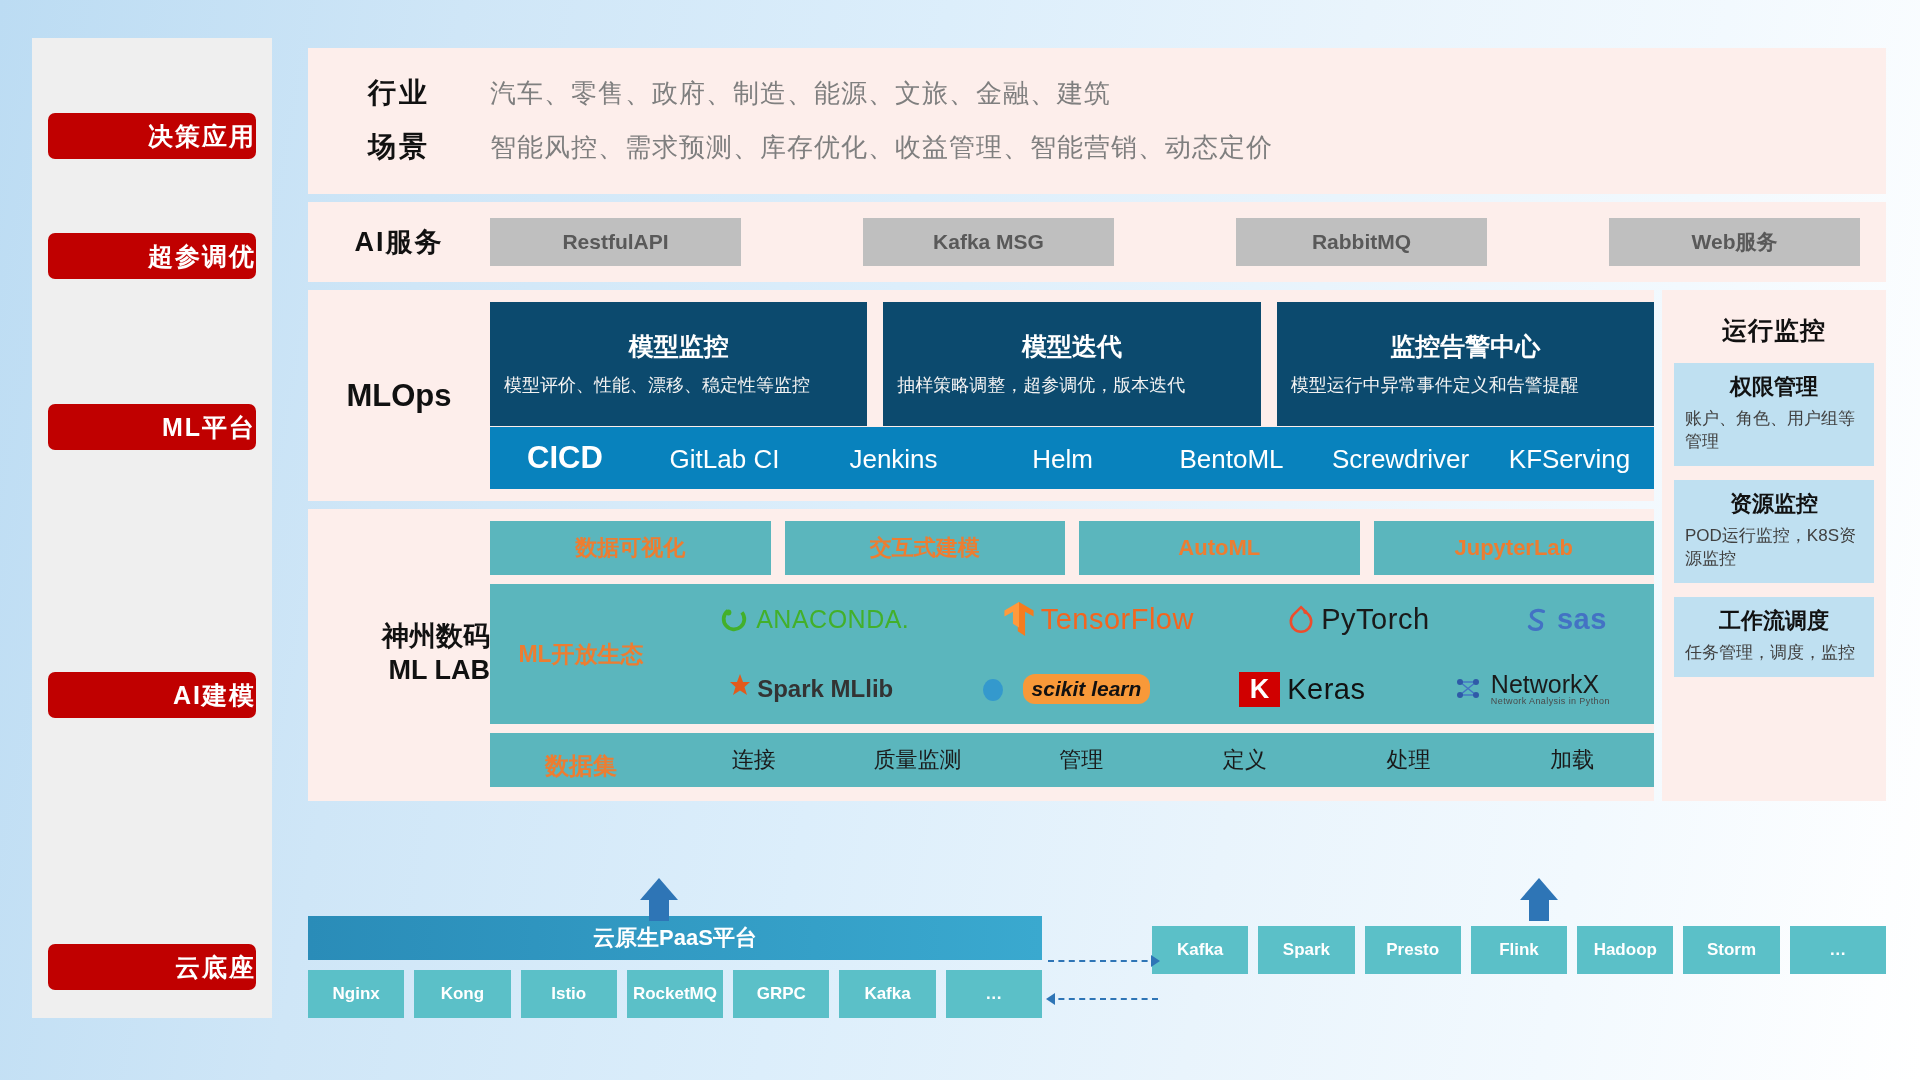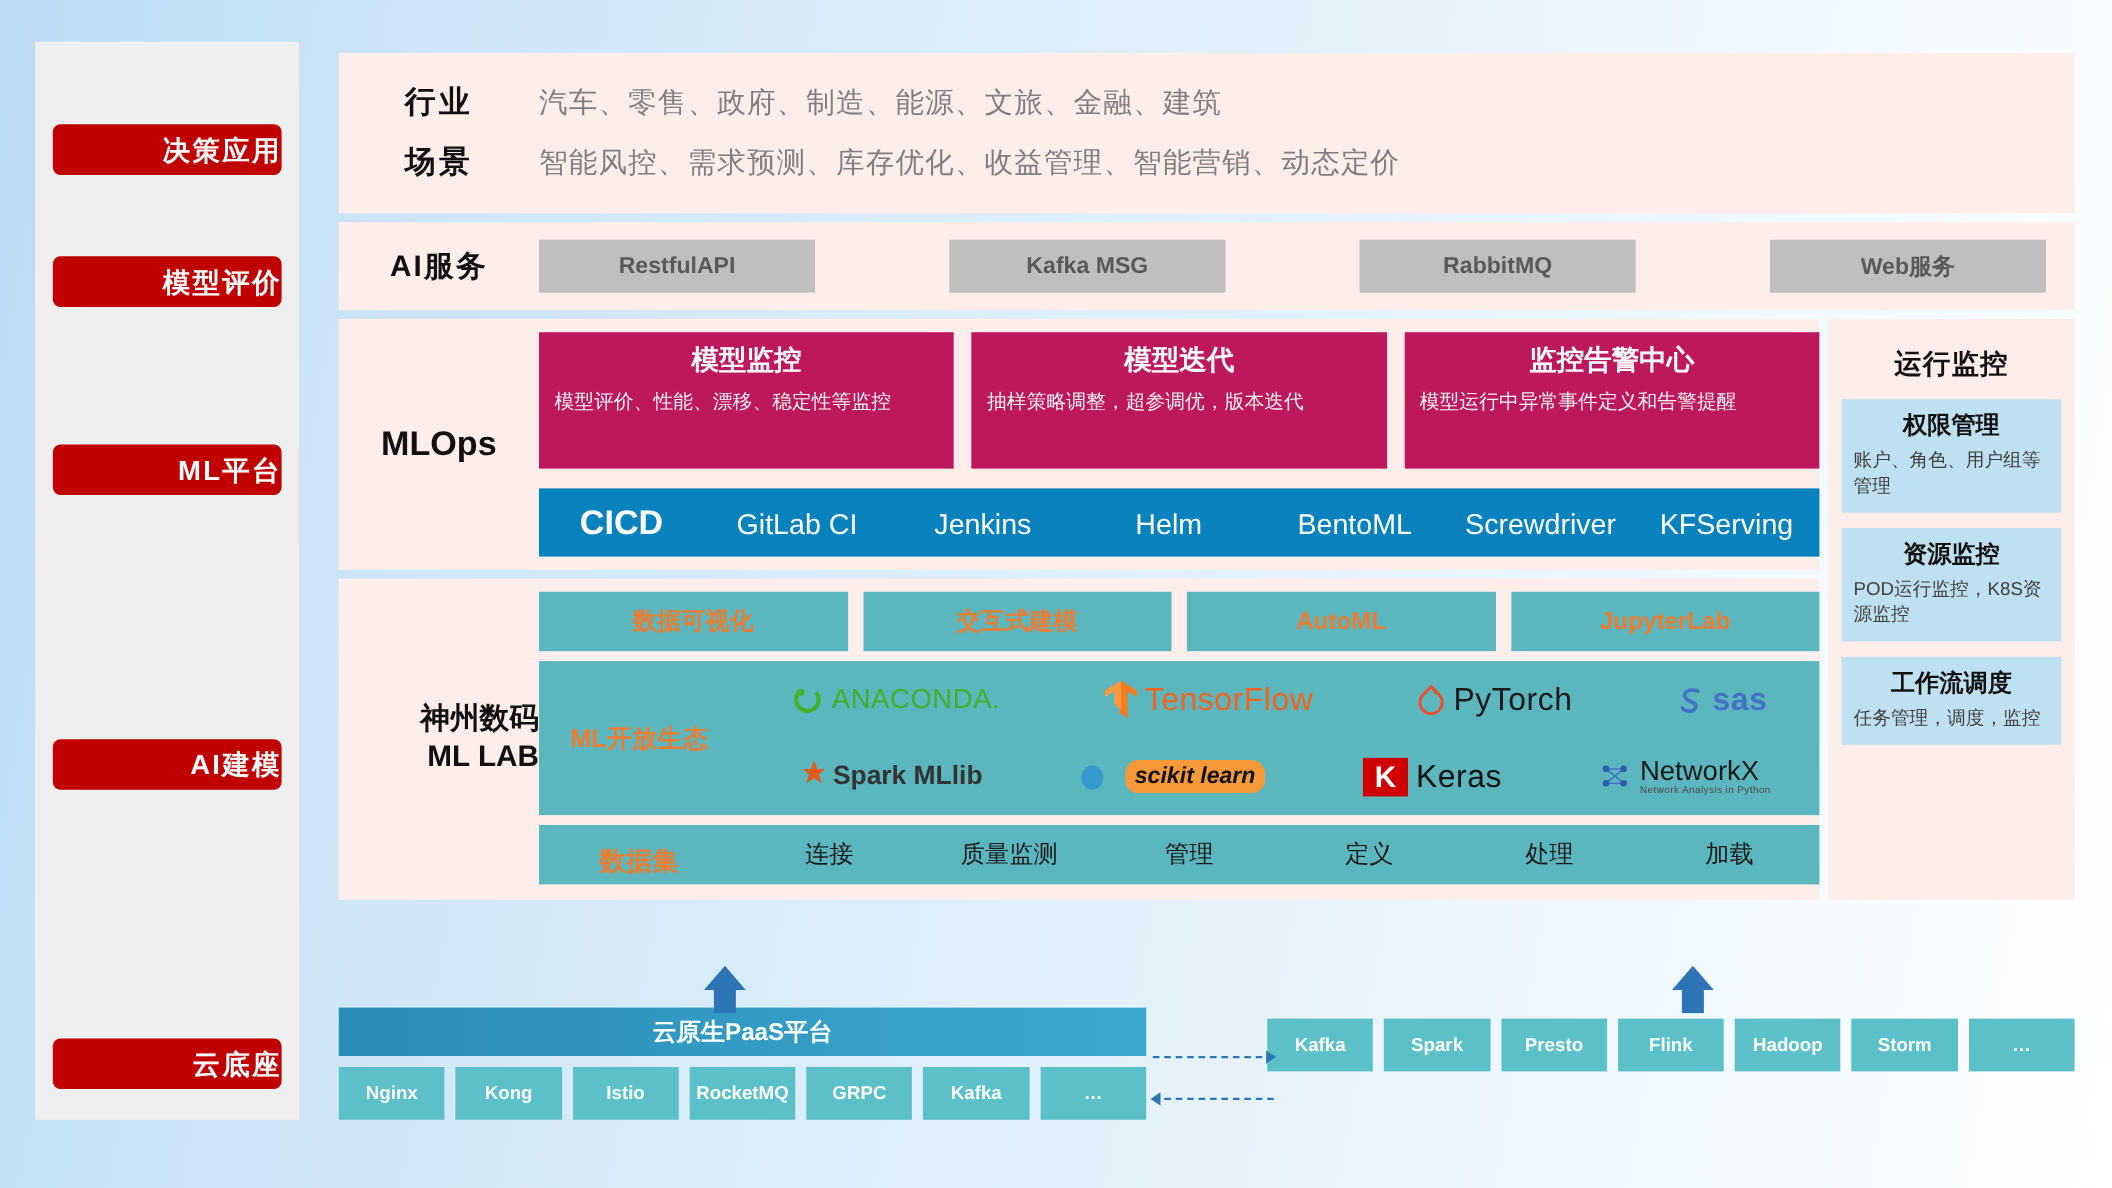--- a/index.html
+++ b/index.html
@@ -61,28 +61,28 @@
   .r-mlops-wrap { display: flex; gap: 8px; margin-top: 8px; }
   .r-mlops { background: #fdeeeb; width: 1346px; flex: none; padding: 12px 0 12px 0; }
   .mlops-inner { display: flex; }
   .mlops-label {
     width: 182px; flex: none; display: flex; align-items: center; justify-content: center;
     font-size: 31px; font-weight: bold; color: #111;
   }
   .mlops-right { flex: 1; padding-right: 0px; }
   .mlops-cards { display: flex; gap: 16px; }
   .mcard {
-    flex: 1; background: #be185d; color: #fff; padding: 8px 14px 14px 14px;
+    flex: 1; background: #0c4a6e; color: #fff; padding: 28px 14px 14px 14px;
     min-height: 124px;
   }
   .mcard-title { text-align: center; font-size: 25px; font-weight: bold; margin-bottom: 10px; }
   .mcard-desc { font-size: 18px; line-height: 1.35; color: #f2f2f2; }
 
   .cicd-bar {
-    margin-top: 18px; background: #0882bd; height: 62px;
+    margin-top: 1px; background: #0882bd; height: 62px;
     display: flex; align-items: center; overflow: hidden;
   }
   .cicd-title {
     width: 150px; flex: none; text-align: center;
     color: #fff; font-size: 31px; font-weight: bold;
   }
   .cicd-items { flex: 1; display: flex; }
   .cicd-item {
     flex: 1; color: #fff; font-size: 26px; text-align: center;
     line-height: 1.0; padding-top: 2px;
@@ -174,21 +174,21 @@
 </head>
 <body>
 
 <div class="canvas">
 
   <div class="left-rail"></div>
   <div class="stage-chip" id="chip0">
       <span>决策应用</span>
     </div>
   <div class="stage-chip" id="chip1">
-      <span>模型评价</span>
+      <span>超参调优</span>
     </div>
   <div class="stage-chip" id="chip2">
       <span>ML平台</span>
     </div>
   <div class="stage-chip" id="chip3">
       <span>AI建模</span>
     </div>
   <div class="stage-chip" id="chip4">
       <span>云底座</span>
     </div>

